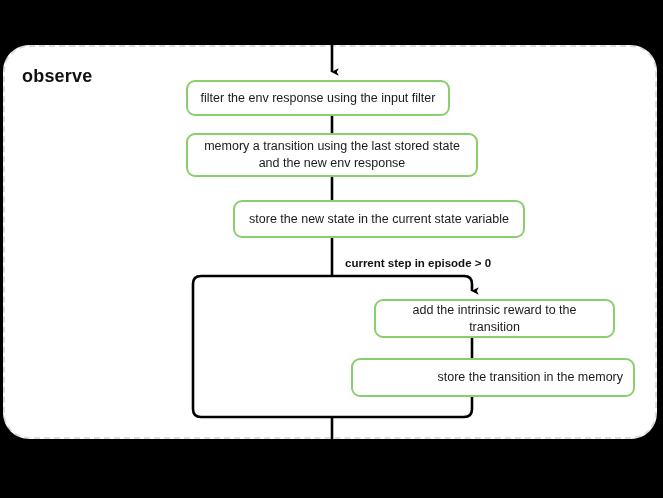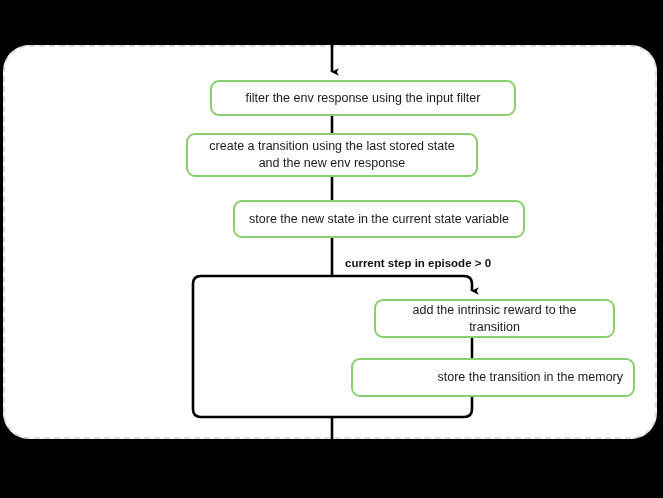--- a/index.html
+++ b/index.html
@@ -72,20 +72,21 @@
     color: #111111;
     white-space: nowrap;
   }
 </style>
 </head>
 <body>
 
 <div id="stage">
 
   <div id="panel"></div>
+  <div id="panel-title">observe</div>
 
   <svg id="edges" viewBox="0 0 663 498" xmlns="http://www.w3.org/2000/svg">
     <defs>
       <marker id="ah" markerWidth="9" markerHeight="9" refX="4.2" refY="7.4" orient="auto" markerUnits="userSpaceOnUse">
         <path d="M0.4,0.6 L4.2,8.2 L8.0,0.6 L4.2,2.6 Z" fill="#000000"></path>
       </marker>
     </defs>
 
     <path d="M332,28 L332,72" stroke="#000000" stroke-width="2.6" fill="none" marker-end="url(#ah)"></path>
 
@@ -102,26 +103,26 @@
 
     <path d="M472,338 L472,358" stroke="#000000" stroke-width="2.6" fill="none"></path>
 
     <path d="M472,397 L472,409 Q472,417 464,417 L344,417 Q338,417 332,417" stroke="#000000" stroke-width="2.6" fill="none"></path>
 
     <path d="M332,417 L332,460" stroke="#000000" stroke-width="2.6" fill="none"></path>
   </svg>
 
   <div class="edge-label" style="left:345px; top:257px;">current step in episode &gt; 0</div>
 
-  <div class="node" style="left:186px; top:80px; width:306px; height:36px;margin-left:24px;">
+  <div class="node" style="left:186px; top:80px; width:264px; height:36px;">
     <span class="node-label">filter the env response using the input filter</span>
   </div>
 
   <div class="node" style="left:186px; top:133px; width:292px; height:44px;">
-    <span class="node-label">create a transition using the last stored state and the new env response</span>
+    <span class="node-label">memory a transition using the last stored state and the new env response</span>
   </div>
 
   <div class="node" style="left:186px; top:200px; width:292px; height:38px;margin-left:47px;">
     <span class="node-label">store the new state in the current state variable</span>
   </div>
 
   <div class="node" style="left:351px; top:299px; width:241px; height:39px;margin-left:23px;">
     <span class="node-label">add the intrinsic reward to the transition</span>
   </div>
 

